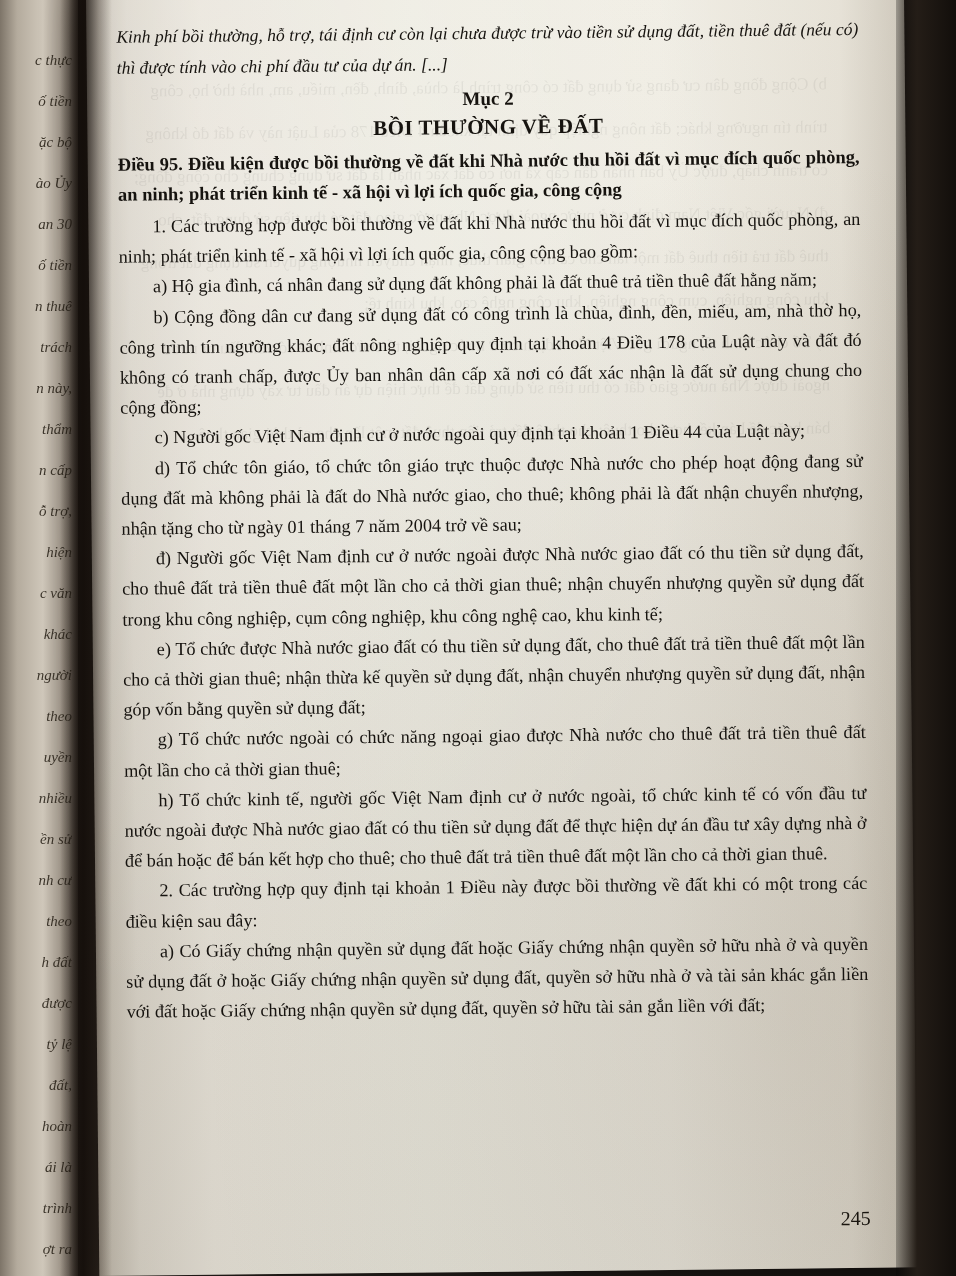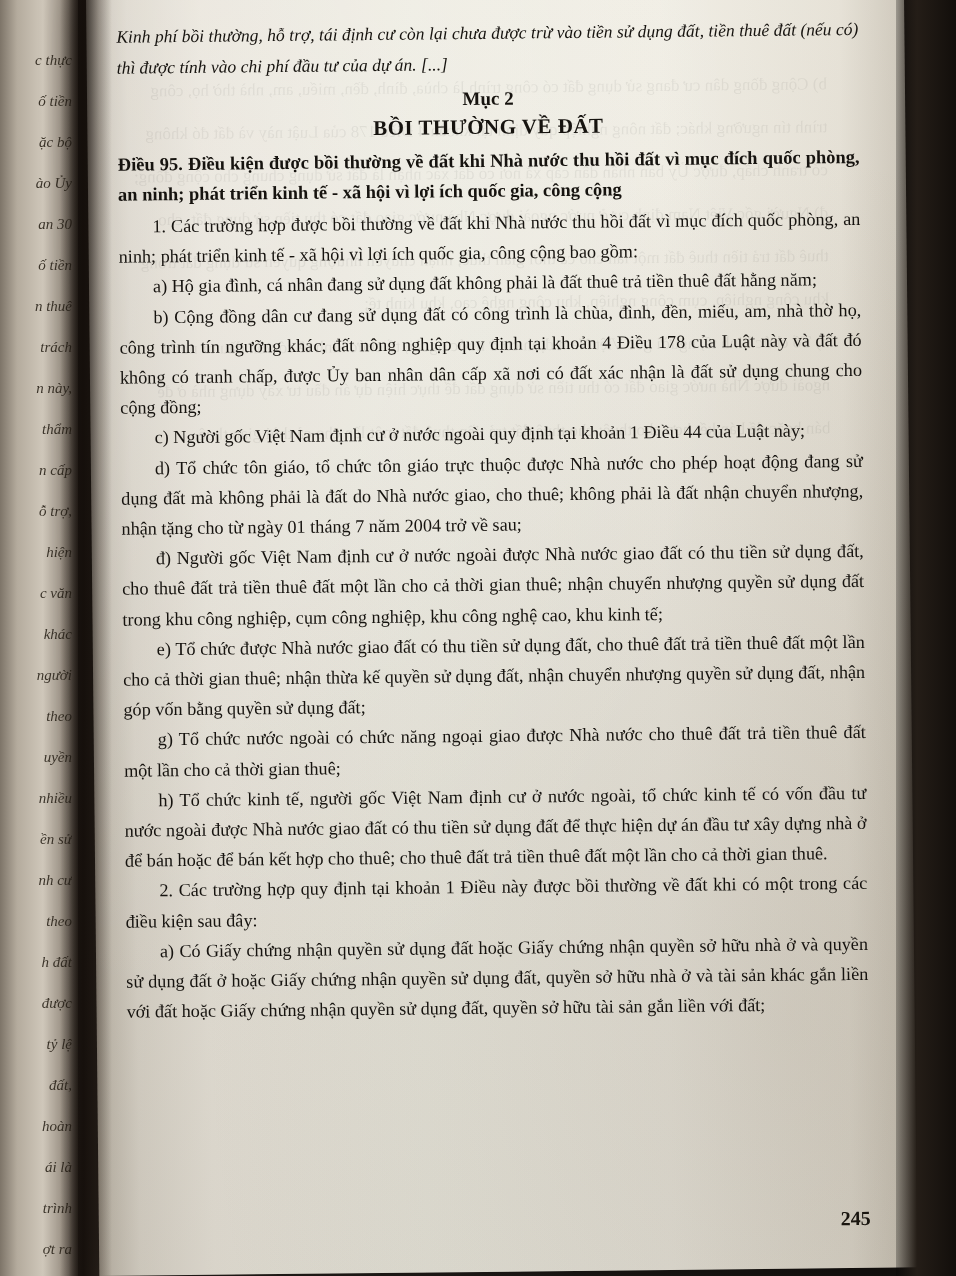--- a/index.html
+++ b/index.html
@@ -141,21 +141,21 @@
     margin: 0;
     text-indent: 34px;
     hyphens: none;
   }
 
   .page-number {
     position: absolute;
     right: 46px;
     bottom: 38px;
     font-size: 20px;
-    font-weight: bold;
+    font-weight: normal;
     color: #19150f;
     z-index: 5;
   }
 
   
   .showthrough {
     position: absolute;
     left: 40px; top: 70px;
     width: 700px; height: 1120px;
     opacity: .055;

